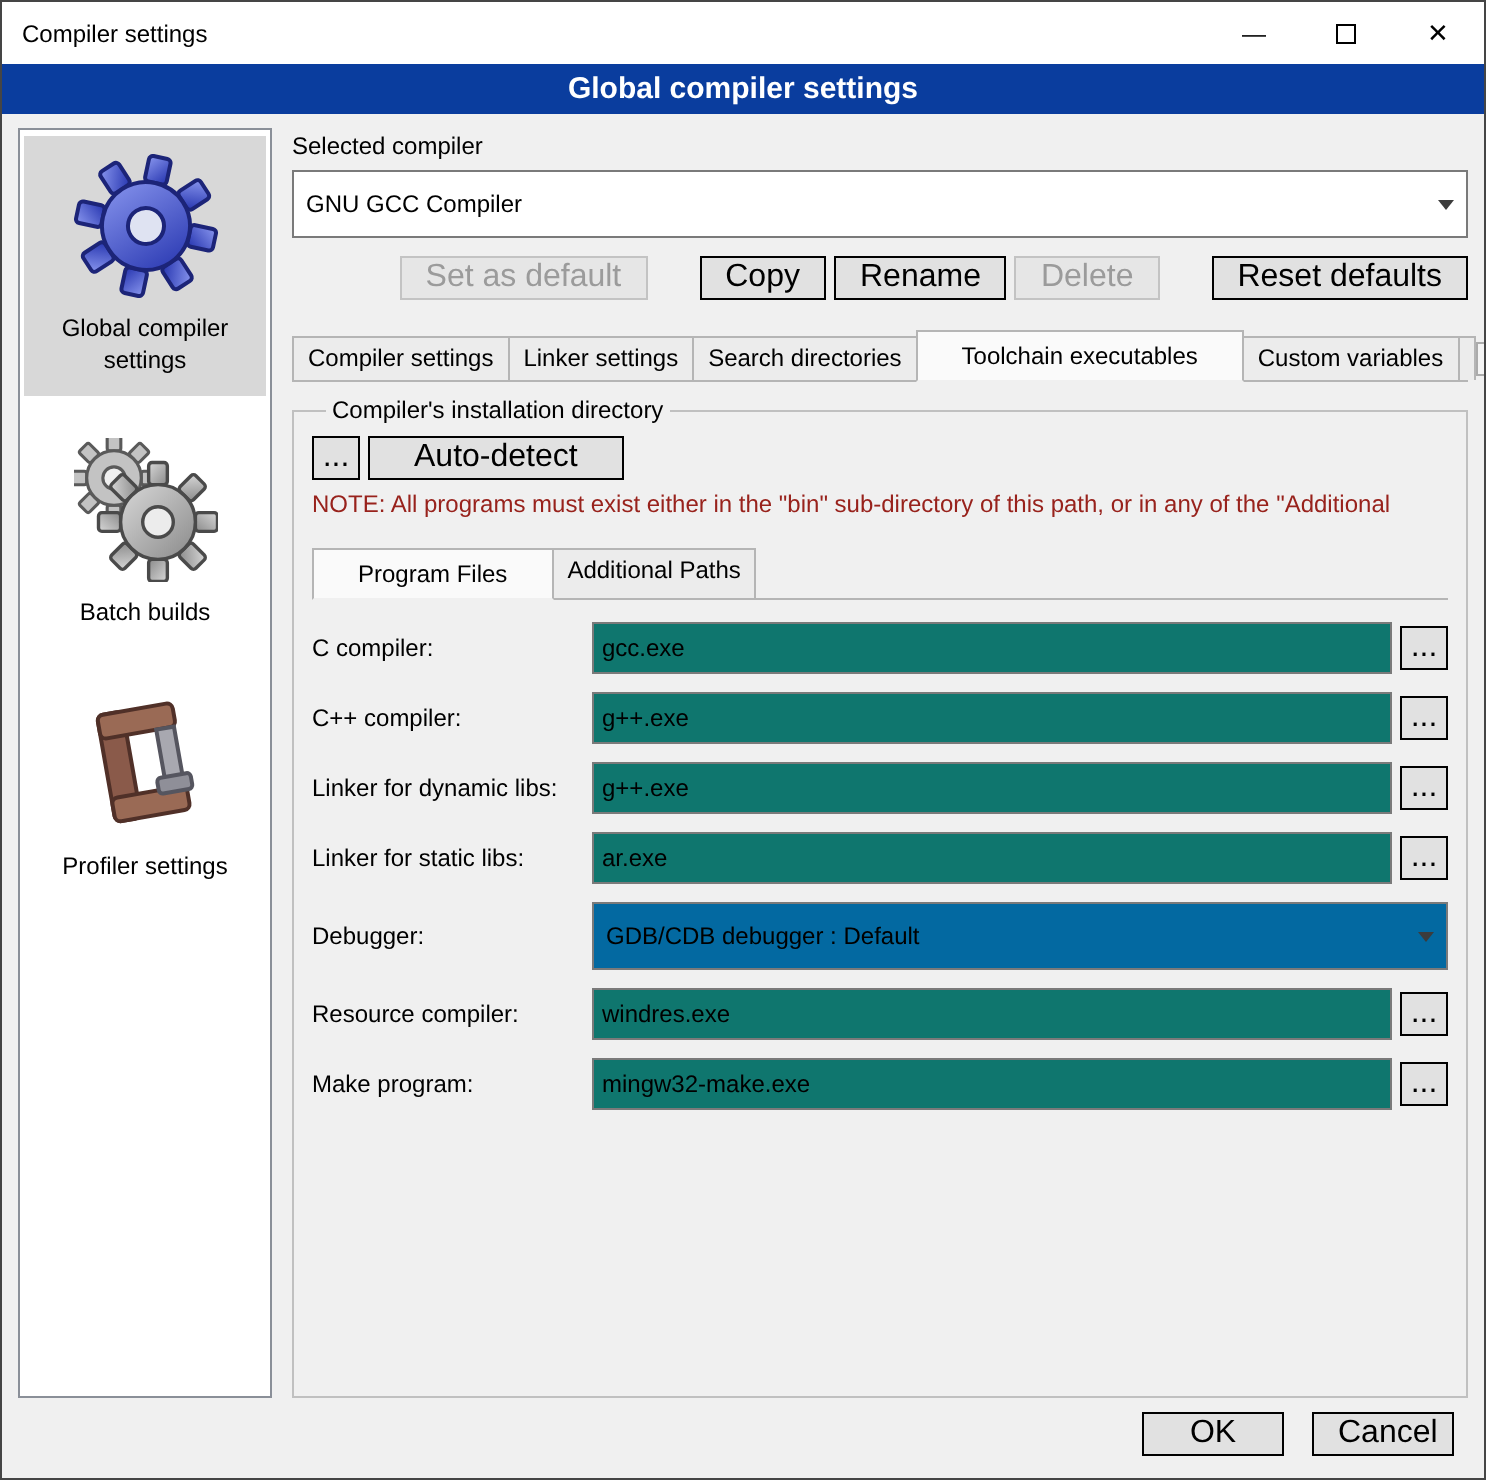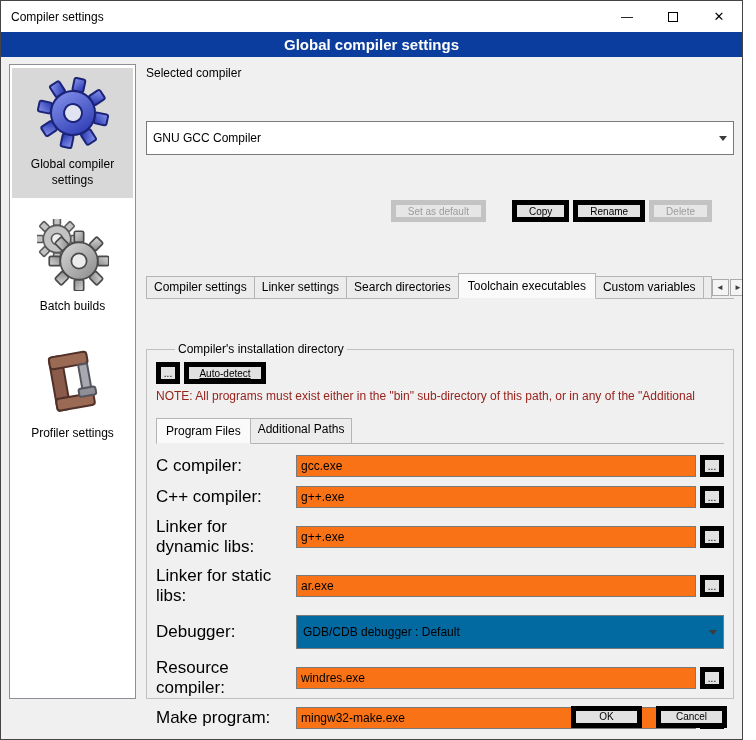--- a/index.html
+++ b/index.html
@@ -20,59 +20,59 @@
   .content { flex:1; display:flex; padding:7px 8px 2px; gap:10px; min-height:0; }
 
   
   .sidebar { flex:0 0 127px; background:#fff; border:1px solid #8a8f98; padding:3px 2px; display:flex; flex-direction:column; overflow:hidden; }
   .side-item { display:flex; flex-direction:column; align-items:center; padding:9px 2px 10px; margin-bottom:12px; text-align:center; cursor:default; }
   .side-item.selected { background:#d8d8d8; }
   .side-icon { width:72px; height:72px; margin-bottom:8px; }
   .side-label { font-size:12px; line-height:1.3; }
 
   
-  .main { flex:1; display:flex; flex-direction:column; min-width:0;gap:36px; }
+  .main { flex:1; display:flex; flex-direction:column; min-width:0; }
   .section-label { margin:2px 0 5px; }
 
   .combo { height:22px; border:1px solid #7a7a7a; background:#fff; display:flex; align-items:center; padding:16px 6px; }
   .combo-text { flex:1; overflow:hidden; white-space:nowrap; }
   .chevron { width:0; height:0; border-left:4px solid transparent; border-right:4px solid transparent; border-top:5px solid #3c3c3c; margin-left:6px; flex:0 0 auto; }
   .combo.gray { background:#0369a1; }
 
   .toolbar { display:flex; justify-content:flex-end; align-items:center; gap:4px; margin-top:9px; }
-  .btn { height:22px; background:#e1e1e1; border:5px solid #000000; font-family:inherit; font-size:10px; padding:0 12px; cursor:default; color:#000; white-space:nowrap; }
+  .btn { height:22px; background:#e1e1e1; border:1px solid #000000; font-family:inherit; font-size:16px; padding:0 12px; cursor:default; color:#000; white-space:nowrap; }
   .btn:disabled { color:#9b9b9b; border-color:#c3c3c3; background:#e6e6e6; }
   .sp { width:18px; flex:0 0 18px; }
 
   
   .tabs { display:flex; align-items:flex-end; margin-top:15px; border-bottom:1px solid #b5b5b5; }
   .tab { border:1px solid #b5b5b5; border-bottom:none; background:#ececec; padding:3px 7px 4px; white-space:nowrap; }
   .tab + .tab { margin-left:-1px; }
-  .tab.active { background:#fafafa; padding:5px 9px; margin-bottom:-1px; border-bottom:1px solid #f0f0f0; z-index:2; position:relative; }
+  .tab.active { background:#fafafa; padding:5px 22px; margin-bottom:-1px; border-bottom:1px solid #f0f0f0; z-index:2; position:relative; }
   .tab.trunc { max-width:36px; overflow:hidden; padding-right:0; }
   .tab-scrollers { margin-left:auto; display:flex; gap:1px; padding-bottom:2px; }
   .scroll-btn { width:17px; height:17px; font-size:8px; padding:0; display:flex; align-items:center; justify-content:center; background:#f4f4f4; border:1px solid #ababab; color:#404040; font-family:inherit; }
 
   
   fieldset.group { flex:1; margin-top:7px; border:1px solid #c0c0c0; padding:6px 9px 8px; min-height:0; }
-  fieldset.group legend { padding:0 3px; margin-left:19px; font-size:12px; }
+  fieldset.group legend { padding:0 3px; margin-left:7px; font-size:12px; }
 
   .dir-row { display:flex; gap:4px; align-items:center; }
   .path-input { flex:1; height:22px; border:1px solid #2f73c7; background:#fff; display:flex; align-items:center; padding:0 3px; overflow:hidden; }
   .sel-text { background:var(--selection_bg,#0078d7); color:#fff; padding:1px 1px; white-space:nowrap; }
   .btn.browse { width:24px; flex:0 0 24px; padding:0; }
-  .btn.autodetect { flex:0 0 82px; padding:0 6px;text-decoration:underline; }
+  .btn.autodetect { flex:0 0 82px; padding:0 22px; }
   .note { margin-top:5px; color:var(--note_text,#98221c); white-space:nowrap; overflow:hidden; }
 
   .subtabs { display:flex; margin-top:15px; border-bottom:1px solid #b5b5b5; }
 
   
   .fields { display:grid; grid-template-columns:136px 1fr 24px; column-gap:4px; row-gap:9px; margin-top:11px; align-items:center; }
-  .f-label { font-size:17px; }
-  .text-input { height:22px; border:1px solid #7a7a7a; background:#f97316; font-family:inherit; font-size:12px; padding:2px 4px; width:100%; }
+  .f-label { font-size:12px; }
+  .text-input { height:22px; border:1px solid #7a7a7a; background:#0f766e; font-family:inherit; font-size:12px; padding:12px 4px; width:100%; }
   .combo.field { grid-column:2 / 4; }
 
   
   .footer { flex:0 0 38px; display:flex; justify-content:flex-end; align-items:center; gap:14px; padding:0 15px 7px; }
   .btn.wide { width:71px; }
 </style>
 </head>
 <body>
 
 <svg width="0" height="0" style="position:absolute" aria-hidden="true">
@@ -166,20 +166,21 @@
         <span class="chevron"></span>
       </div>
 
       <div class="toolbar">
         <button class="btn" disabled="">Set as default</button>
         <span class="sp"></span>
         <button class="btn">Copy</button>
         <button class="btn">Rename</button>
         <button class="btn" disabled="">Delete</button>
         <span class="sp"></span>
+        <button class="btn">Reset defaults</button>
       </div>
 
       <div class="tabs">
         <div class="tab">Compiler settings</div>
         <div class="tab">Linker settings</div>
         <div class="tab">Search directories</div>
         <div class="tab active">Toolchain executables</div>
         <div class="tab">Custom variables</div>
         <div class="tab trunc">Buil</div>
         <div class="tab-scrollers">

